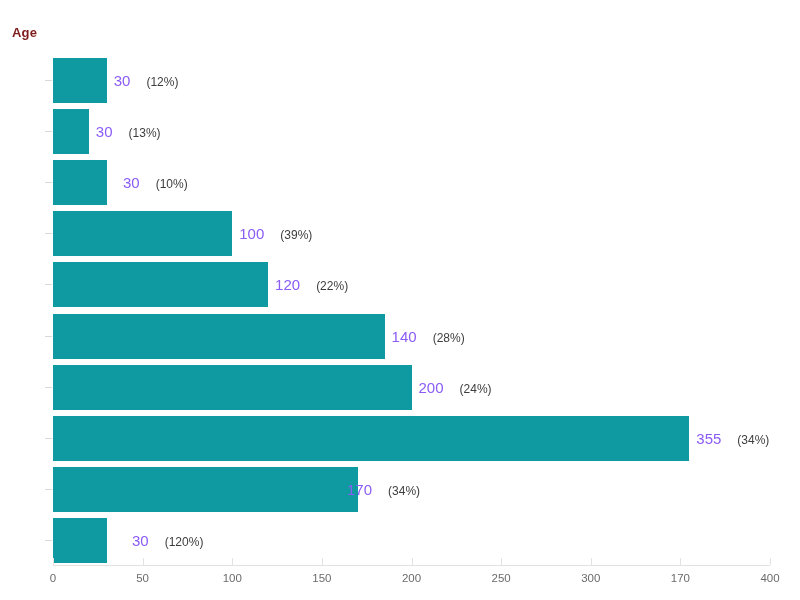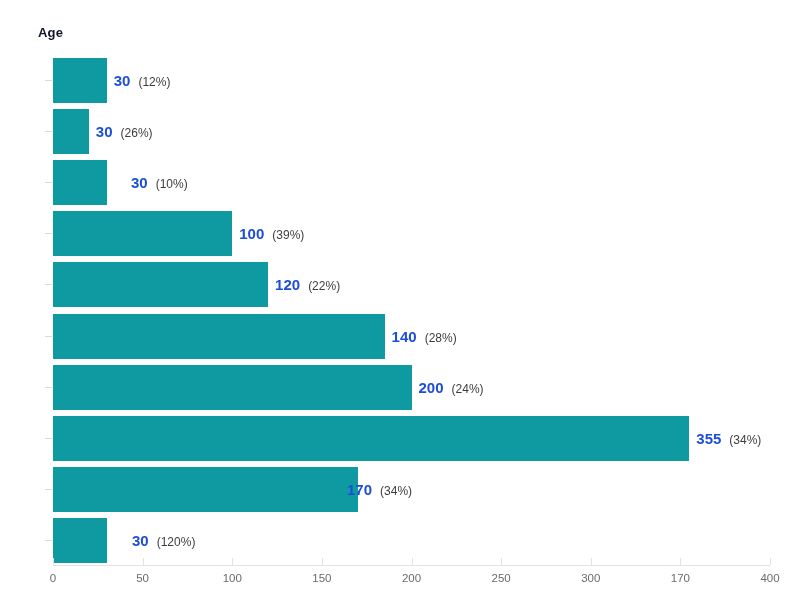--- a/index.html
+++ b/index.html
@@ -23,23 +23,22 @@
     height: 600px;
   }
 
   
   .axis-title {
     position: absolute;
     left: 12px;
     top: 25px;
     font-size: 13px;
     font-weight: bold;
-    color: #0f172a;
+    color: #7f1d1d;
     letter-spacing: 0.2px;
-    margin-left: 26px;
   }
 
   
   .plot {
     position: absolute;
     left: 0;
     top: 0;
     width: 800px;
     height: 600px;
   }
@@ -67,27 +66,27 @@
   }
   .bar-value-group {
     position: absolute;
     top: 0;
     height: 45px;
     line-height: 45px;
     white-space: nowrap;
   }
   .bar-value {
     font-size: 15px;
-    font-weight: bold;
-    color: #1d4ed8;
+    font-weight: normal;
+    color: #8b5cf6;
   }
   .bar-pct {
     font-size: 12px;
     color: #3d3d3d;
-    margin-left: 8px;
+    margin-left: 16px;
   }
 
   
   .x-axis-line {
     position: absolute;
     left: 53px;
     top: 565px;
     width: 717px;
     height: 1px;
     background: #e2e2e2;
@@ -117,26 +116,26 @@
 
   <div class="plot" id="plot-area">
       <div class="bar-row" style="top: 58px;">
         <div class="tick-y"></div>
         <div class="bar" style="width: 53.775px; background: rgb(15, 154, 161);"></div>
         <div class="bar-value-group" style="left: 113.775px;"><span class="bar-value">30</span><span class="bar-pct">(12%)</span></div>
       </div>
       <div class="bar-row" style="top: 109.1px;">
         <div class="tick-y"></div>
         <div class="bar" style="width: 35.85px; background: rgb(15, 154, 161);"></div>
-        <div class="bar-value-group" style="left: 95.85px;"><span class="bar-value">30</span><span class="bar-pct">(26%)</span></div>
+        <div class="bar-value-group" style="left: 95.85px;"><span class="bar-value">30</span><span class="bar-pct">(13%)</span></div>
       </div>
       <div class="bar-row" style="top: 160.2px;">
         <div class="tick-y"></div>
         <div class="bar" style="width: 53.775px; background: rgb(15, 154, 161);"></div>
-        <div class="bar-value-group" style="left: 131px;"><span class="bar-value">30</span><span class="bar-pct">(10%)</span></div>
+        <div class="bar-value-group" style="left: 123px;"><span class="bar-value">30</span><span class="bar-pct">(10%)</span></div>
       </div>
       <div class="bar-row" style="top: 211.3px;">
         <div class="tick-y"></div>
         <div class="bar" style="width: 179.25px; background: rgb(15, 154, 161);"></div>
         <div class="bar-value-group" style="left: 239.25px;"><span class="bar-value">100</span><span class="bar-pct">(39%)</span></div>
       </div>
       <div class="bar-row" style="top: 262.4px;">
         <div class="tick-y"></div>
         <div class="bar" style="width: 215.1px; background: rgb(15, 154, 161);"></div>
         <div class="bar-value-group" style="left: 275.1px;"><span class="bar-value">120</span><span class="bar-pct">(22%)</span></div>

